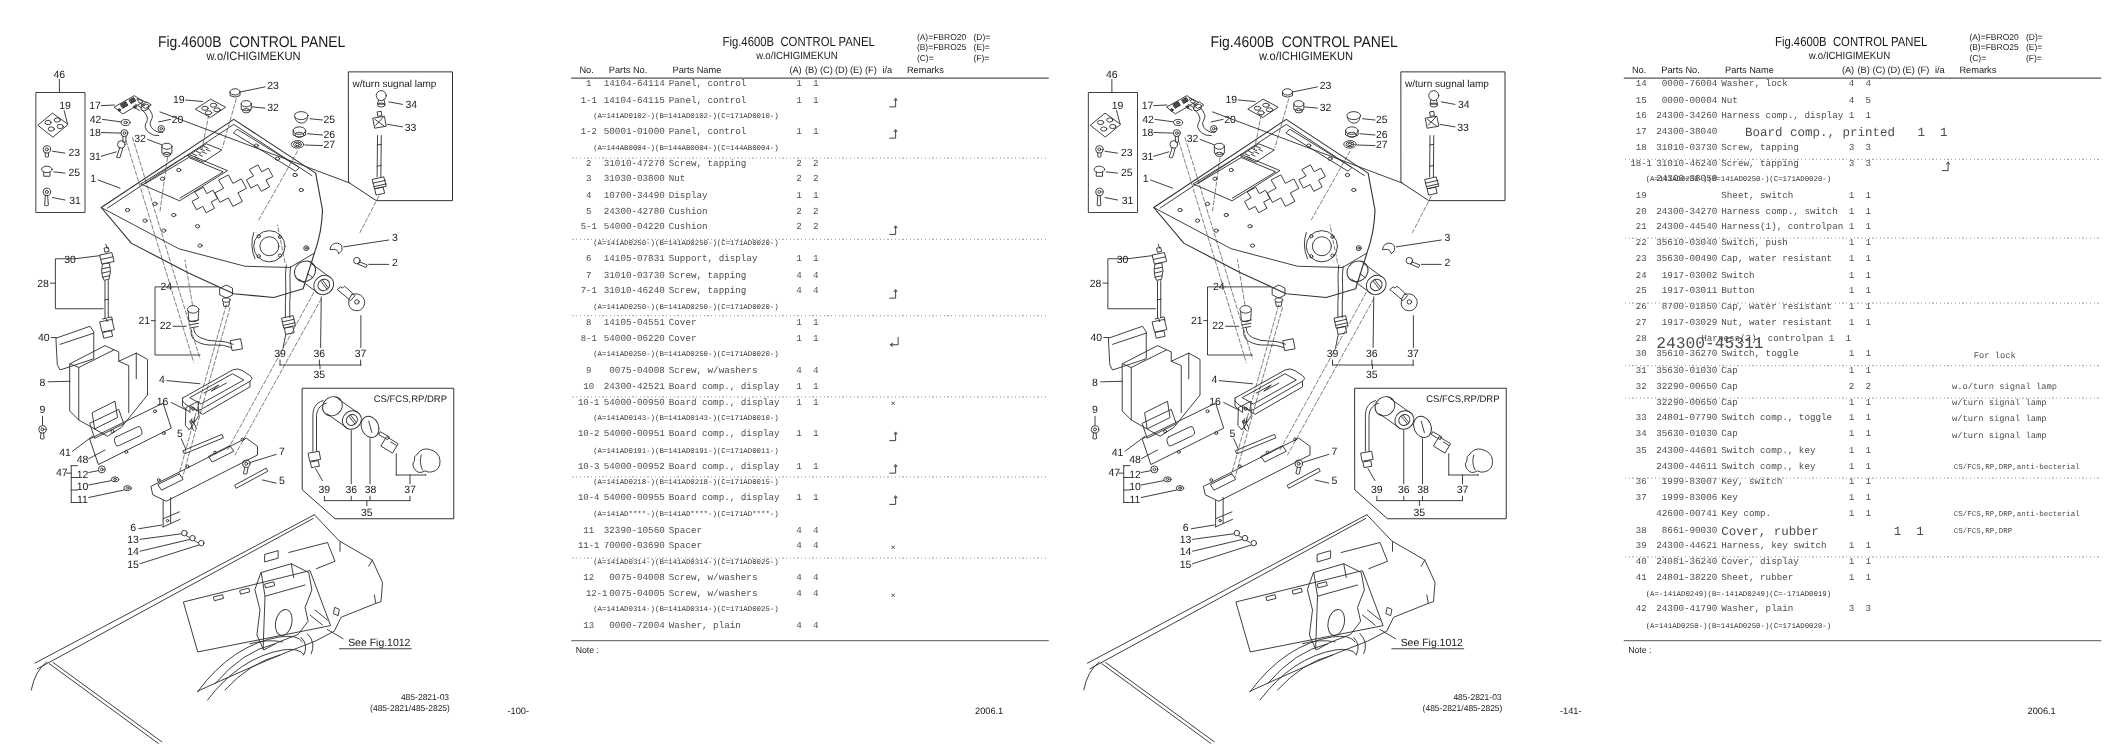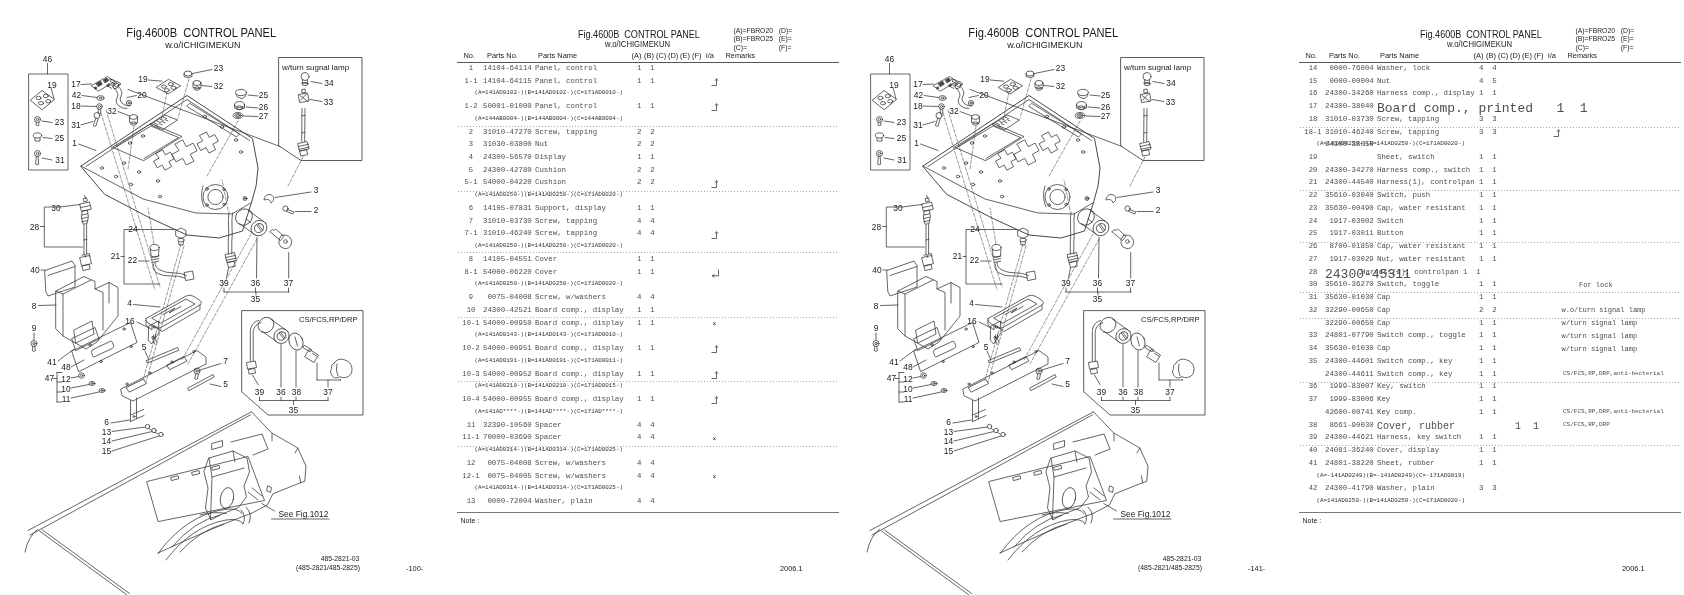--- a/index.html
+++ b/index.html
@@ -579,21 +579,21 @@
       <path d="M0.5,7.5 L5.5,7.5 L5.5,1.5 M5.5,0.5 L4.2,2.6 M5.5,0.5 L6.8,2.6" fill="none" stroke="#333" stroke-width="0.75"></path>
     </svg>
 <div class="t mono" style="left:474.5px;top:115.6px;font-size:5.9px;color:#333">(A=144AB0004-)(B=144AB0004-)(C=144AB0004-)</div>
 <div class="t mono" style="left:456px;top:127.5px;width:30px;text-align:center;font-size:7.2px">2</div>
 <div class="t mono" style="left:483px;top:127.5px;font-size:7.4px">31010-47270</div>
 <div class="t mono" style="left:535px;top:127.5px;font-size:7.4px">Screw, tapping         2  2</div>
 <div class="t mono" style="left:456px;top:140.2px;width:30px;text-align:center;font-size:7.2px">3</div>
 <div class="t mono" style="left:483px;top:140.2px;font-size:7.4px">31030-03800</div>
 <div class="t mono" style="left:535px;top:140.2px;font-size:7.4px">Nut                    2  2</div>
 <div class="t mono" style="left:456px;top:152.9px;width:30px;text-align:center;font-size:7.2px">4</div>
-<div class="t mono" style="left:483px;top:152.9px;font-size:7.4px">24300-56570</div>
+<div class="t mono" style="left:483px;top:152.9px;font-size:7.4px">10700-34490</div>
 <div class="t mono" style="left:535px;top:152.9px;font-size:7.4px">Display                1  1</div>
 <div class="t mono" style="left:456px;top:165.7px;width:30px;text-align:center;font-size:7.2px">5</div>
 <div class="t mono" style="left:483px;top:165.7px;font-size:7.4px">24300-42780</div>
 <div class="t mono" style="left:535px;top:165.7px;font-size:7.4px">Cushion                2  2</div>
 <div class="t mono" style="left:456px;top:178.4px;width:30px;text-align:center;font-size:7.2px">5-1</div>
 <div class="t mono" style="left:483px;top:178.4px;font-size:7.4px">54000-04220</div>
 <div class="t mono" style="left:535px;top:178.4px;font-size:7.4px">Cushion                2  2</div>
 <svg class="t" style="left:711.0px;top:179.6px" width="10" height="10" viewBox="0 0 10 10">
       <path d="M0.5,7.5 L5.5,7.5 L5.5,1.5 M5.5,0.5 L4.2,2.6 M5.5,0.5 L6.8,2.6" fill="none" stroke="#333" stroke-width="0.75"></path>
     </svg>
@@ -657,21 +657,21 @@
 <div class="t mono" style="left:483px;top:420.7px;font-size:7.4px">32390-10560</div>
 <div class="t mono" style="left:535px;top:420.7px;font-size:7.4px">Spacer                 4  4</div>
 <div class="t mono" style="left:456px;top:433.4px;width:30px;text-align:center;font-size:7.2px">11-1</div>
 <div class="t mono" style="left:483px;top:433.4px;font-size:7.4px">70000-03690</div>
 <div class="t mono" style="left:535px;top:433.4px;font-size:7.4px">Spacer                 4  4</div>
 <div class="t" style="left:712.5px;top:434.8px;font:6.5px 'Liberation Sans',sans-serif">×</div>
 <div class="t mono" style="left:474.5px;top:447.1px;font-size:5.9px;color:#333">(A=141AD0314-)(B=141AD0314-)(C=171AD0025-)</div>
 <div class="t mono" style="left:456px;top:458.9px;width:30px;text-align:center;font-size:7.2px">12</div>
 <div class="t mono" style="left:483px;top:458.9px;font-size:7.4px"> 0075-04008</div>
 <div class="t mono" style="left:535px;top:458.9px;font-size:7.4px">Screw, w/washers       4  4</div>
-<div class="t mono" style="left:456px;top:471.7px;width:30px;text-align:center;font-size:7.2px">12-1</div>
+<div class="t mono" style="left:456px;top:471.7px;width:30px;text-align:right;font-size:7.2px">12-1</div>
 <div class="t mono" style="left:483px;top:471.7px;font-size:7.4px"> 0075-04005</div>
 <div class="t mono" style="left:535px;top:471.7px;font-size:7.4px">Screw, w/washers       4  4</div>
 <div class="t" style="left:712.5px;top:473.0px;font:6.5px 'Liberation Sans',sans-serif">×</div>
 <div class="t mono" style="left:474.5px;top:485.4px;font-size:5.9px;color:#333">(A=141AD0314-)(B=141AD0314-)(C=171AD0025-)</div>
 <div class="t mono" style="left:456px;top:497.2px;width:30px;text-align:center;font-size:7.2px">13</div>
 <div class="t mono" style="left:483px;top:497.2px;font-size:7.4px"> 0000-72004</div>
 <div class="t mono" style="left:535px;top:497.2px;font-size:7.4px">Washer, plain          4  4</div>
 
 <div class="t" style="left:458px;top:125.6px;width:381px;height:1px;background:repeating-linear-gradient(90deg,#ababab 0,#ababab 1px,transparent 1px,transparent 3px)"></div>
 <div class="t" style="left:458px;top:191.2px;width:381px;height:1px;background:repeating-linear-gradient(90deg,#ababab 0,#ababab 1px,transparent 1px,transparent 3px)"></div>
@@ -1249,21 +1249,21 @@
 <div class="t mono" style="left:483px;top:63.7px;font-size:7.4px"> 0000-76004</div>
 <div class="t mono" style="left:535px;top:63.7px;font-size:7.4px">Washer, lock           4  4</div>
 <div class="t mono" style="left:456px;top:76.5px;width:30px;text-align:center;font-size:7.2px">15</div>
 <div class="t mono" style="left:483px;top:76.5px;font-size:7.4px"> 0000-00004</div>
 <div class="t mono" style="left:535px;top:76.5px;font-size:7.4px">Nut                    4  5</div>
 <div class="t mono" style="left:456px;top:89.2px;width:30px;text-align:center;font-size:7.2px">16</div>
 <div class="t mono" style="left:483px;top:89.2px;font-size:7.4px">24300-34260</div>
 <div class="t mono" style="left:535px;top:89.2px;font-size:7.4px">Harness comp., display 1  1</div>
 <div class="t mono" style="left:456px;top:102.0px;width:30px;text-align:center;font-size:7.2px">17</div>
 <div class="t mono" style="left:483px;top:102.0px;font-size:7.4px">24300-38040</div>
-<div class="t mono" style="left:535px;top:102.0px;font-size:13px">Board comp., printed   1  1</div>
+<div class="t mono" style="left:554px;top:102.0px;font-size:10px">Board comp., printed   1  1</div>
 <div class="t mono" style="left:456px;top:114.7px;width:30px;text-align:center;font-size:7.2px">18</div>
 <div class="t mono" style="left:483px;top:114.7px;font-size:7.4px">31010-03730</div>
 <div class="t mono" style="left:535px;top:114.7px;font-size:7.4px">Screw, tapping         3  3</div>
 <div class="t mono" style="left:456px;top:127.5px;width:30px;text-align:center;font-size:7.2px">18-1</div>
 <div class="t mono" style="left:483px;top:127.5px;font-size:7.4px">31010-46240</div>
 <div class="t mono" style="left:535px;top:127.5px;font-size:7.4px">Screw, tapping         3  3</div>
 <svg class="t" style="left:711.0px;top:128.6px" width="10" height="10" viewBox="0 0 10 10">
       <path d="M0.5,7.5 L5.5,7.5 L5.5,1.5 M5.5,0.5 L4.2,2.6 M5.5,0.5 L6.8,2.6" fill="none" stroke="#333" stroke-width="0.75"></path>
     </svg>
 <div class="t mono" style="left:474.5px;top:141.1px;font-size:5.9px;color:#333">(A=141AD0250-)(B=141AD0250-)(C=171AD0020-)</div>

